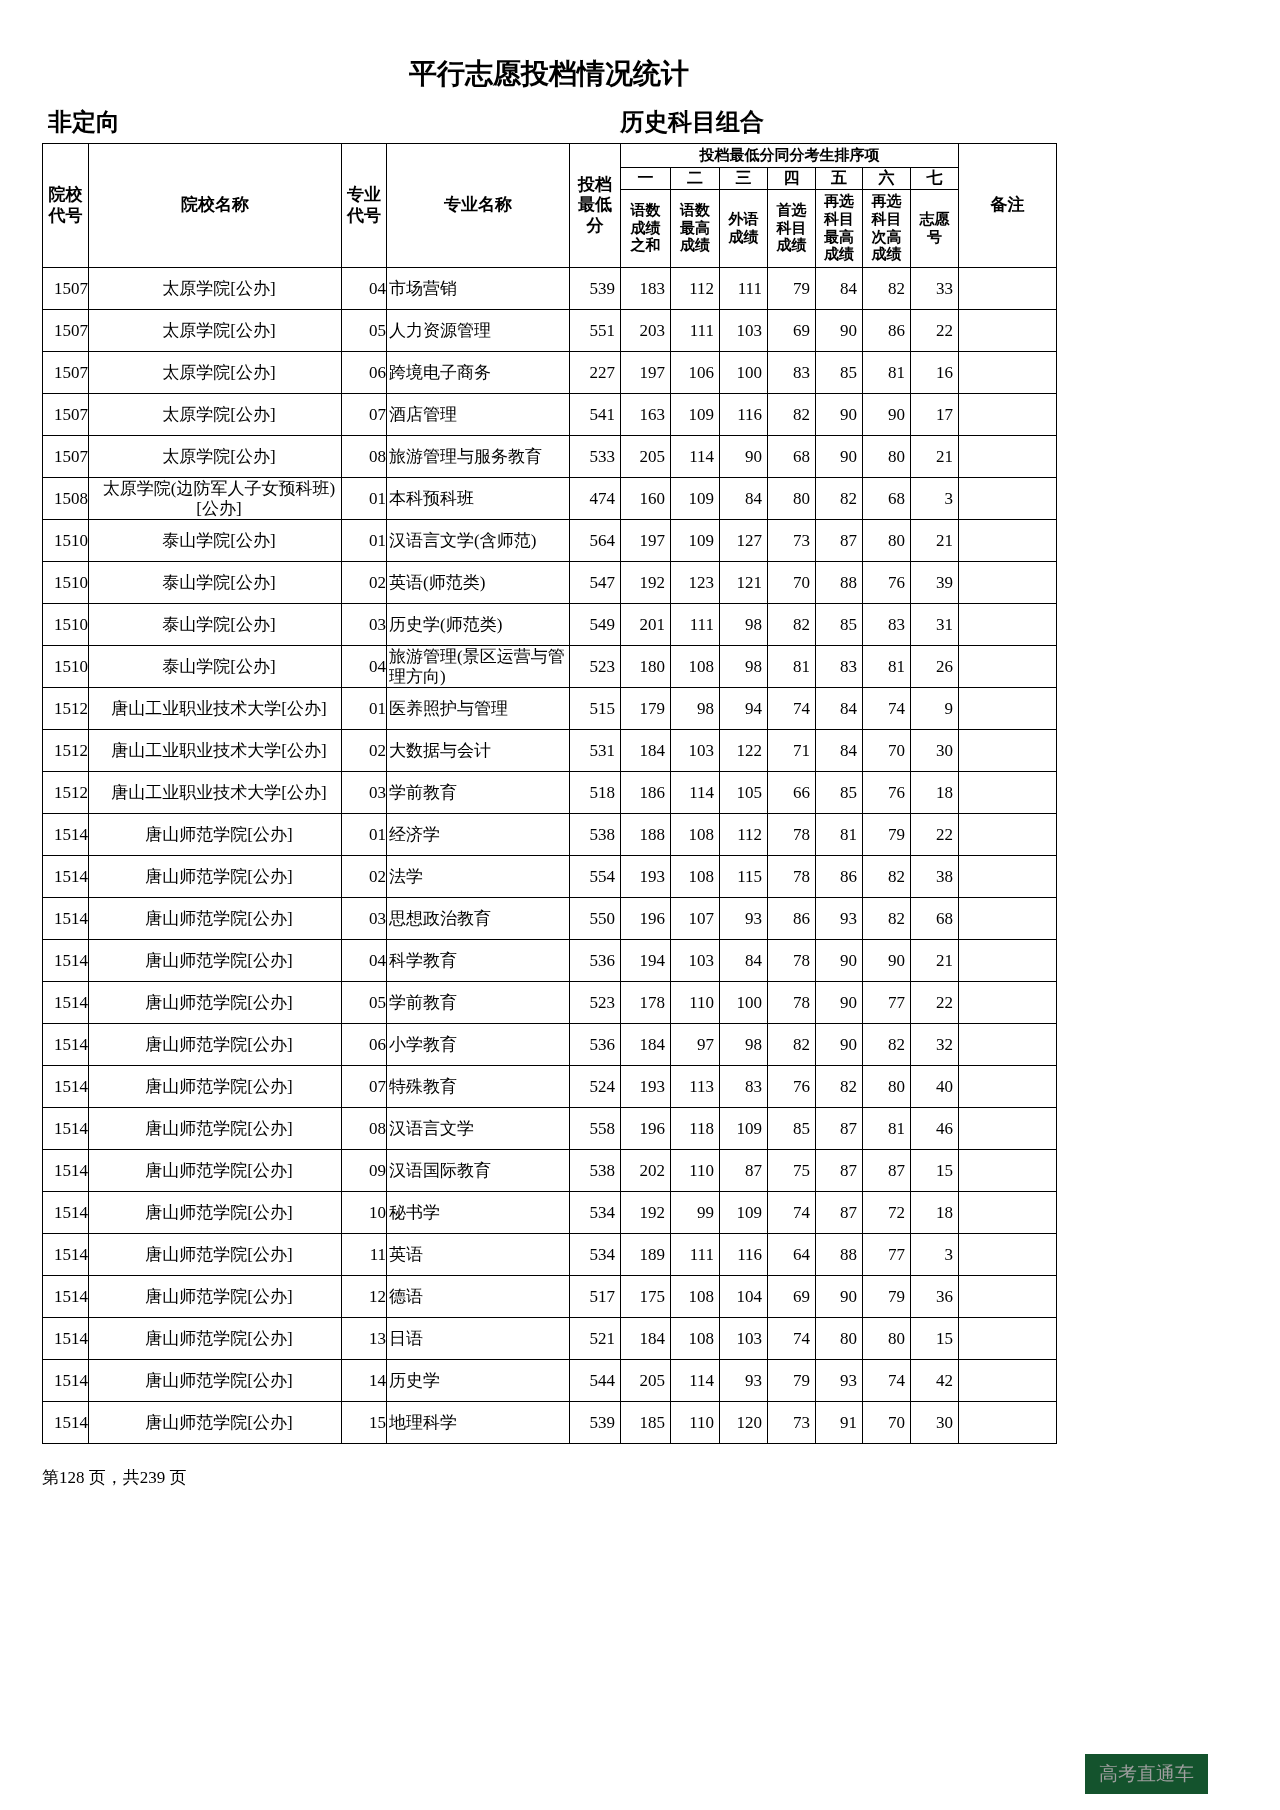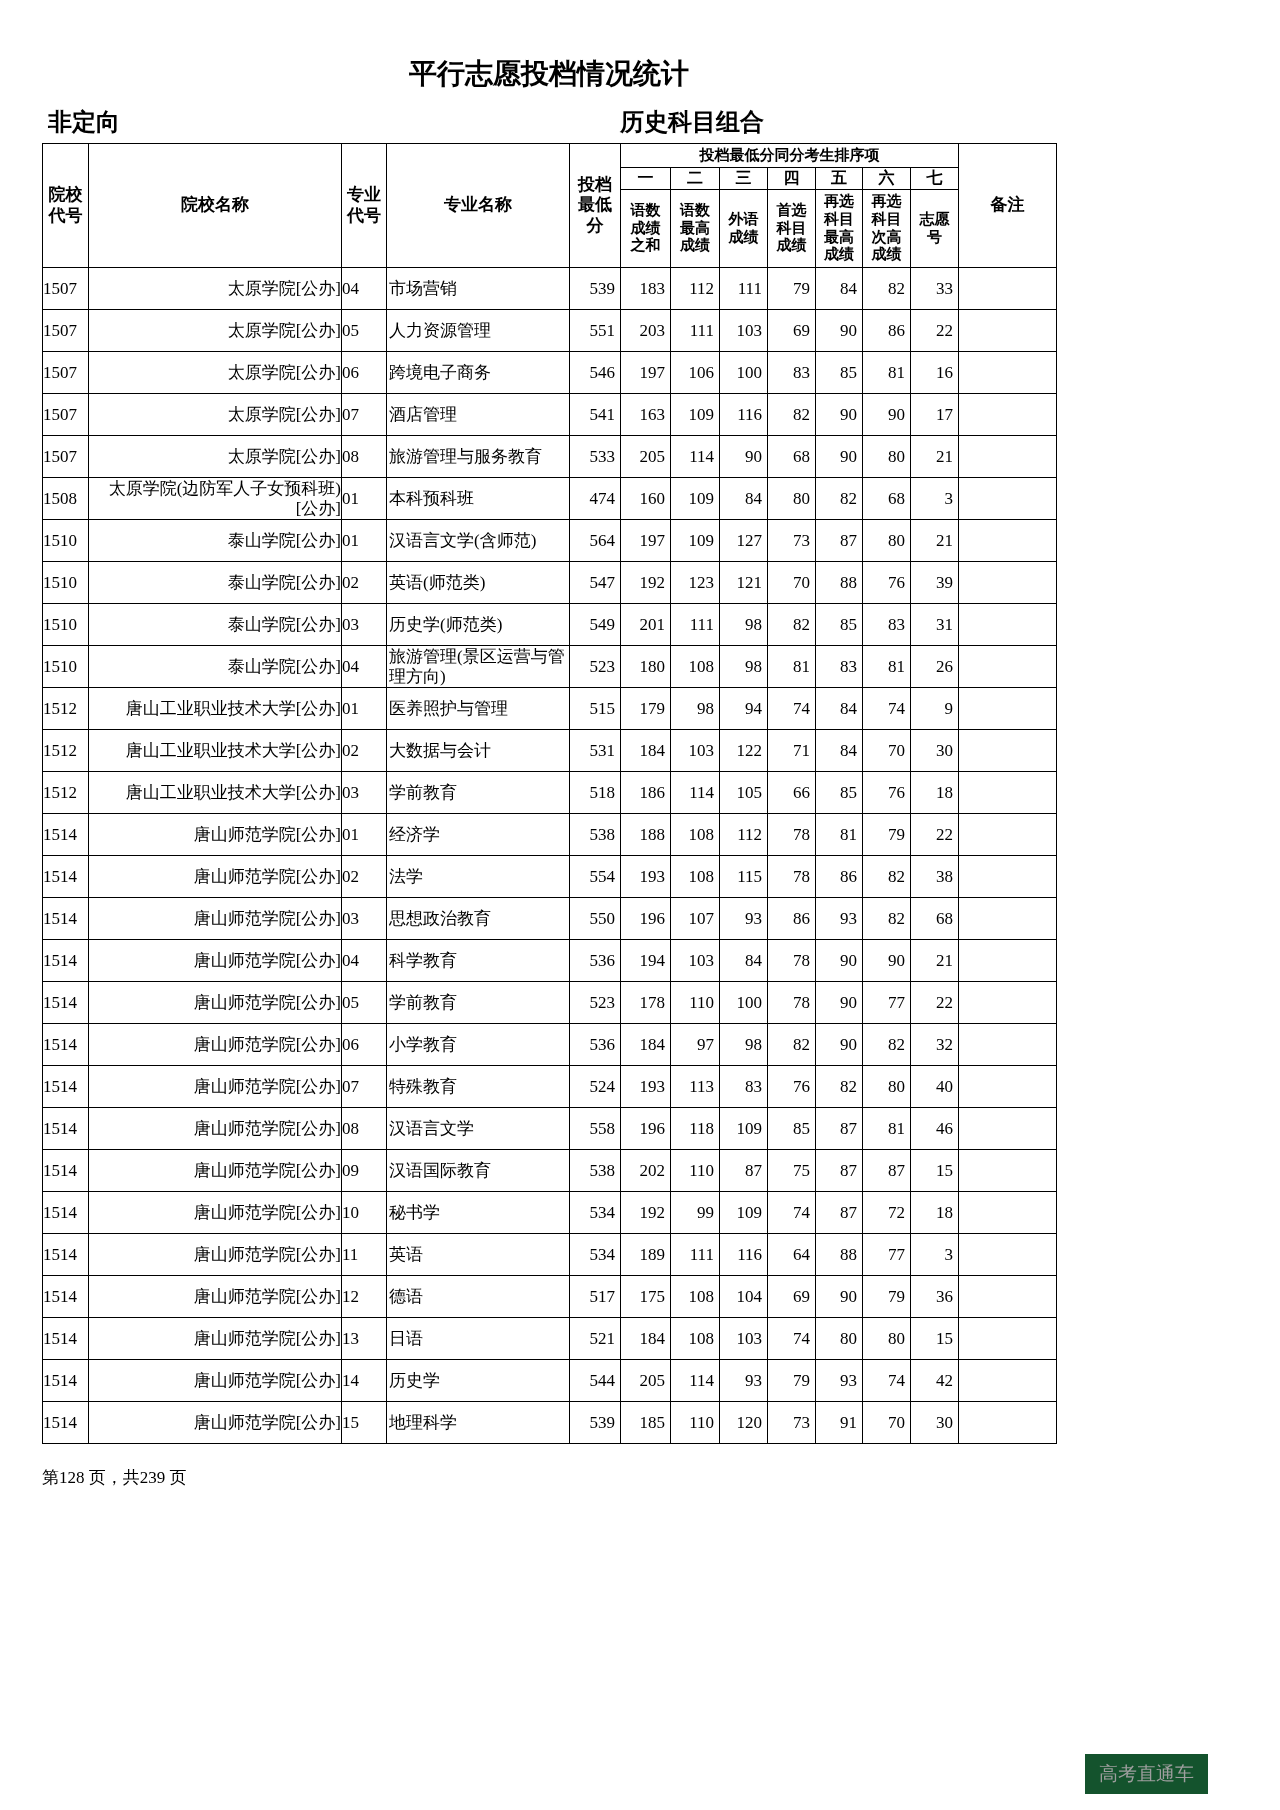--- a/index.html
+++ b/index.html
@@ -33,22 +33,22 @@
   }
   thead th {
     font-weight:bold; text-align:center; white-space:pre-line;
     line-height:1.18; font-size:17px; padding:0 1px;
   }
   tr.h-group th.group-cell { height:24px; font-size:15px; }
   tr.h-num th   { height:22px; font-size:16px; }
   tr.h-sub th   { height:78px; font-size:15px; }
 
   tbody td { height:42px; font-size:17px; line-height:1.15; }
-  td.c-code   { text-align:left; }
-  td.c-name   { text-align:right; padding-left:8px;margin-left:44px; }
+  td.c-code   { text-align:right; }
+  td.c-name   { text-align:center; padding-left:8px;margin-left:44px; }
   td.c-major  { text-align:left; padding-left:2px; }
   td.c-num    { text-align:right; padding-right:5px; }
   td.c-remark { }
 
   .footer {
     width:1014px; margin-left:42px; margin-top:22px;
     text-align:left; font-size:17px;
   }
   .watermark {
     position:absolute; right:72px; bottom:16px;
@@ -163,21 +163,21 @@
           <td class="c-num">90</td>
           <td class="c-num">86</td>
           <td class="c-num">22</td>
           <td class="c-remark"></td>
         </tr>
         <tr>
           <td class="c-code">1507</td>
           <td class="c-name">太原学院[公办]</td>
           <td class="c-code">06</td>
           <td class="c-major">跨境电子商务</td>
-          <td class="c-num">546</td>
+          <td class="c-num">227</td>
           <td class="c-num">197</td>
           <td class="c-num">106</td>
           <td class="c-num">100</td>
           <td class="c-num">83</td>
           <td class="c-num">85</td>
           <td class="c-num">81</td>
           <td class="c-num">16</td>
           <td class="c-remark"></td>
         </tr>
         <tr>

